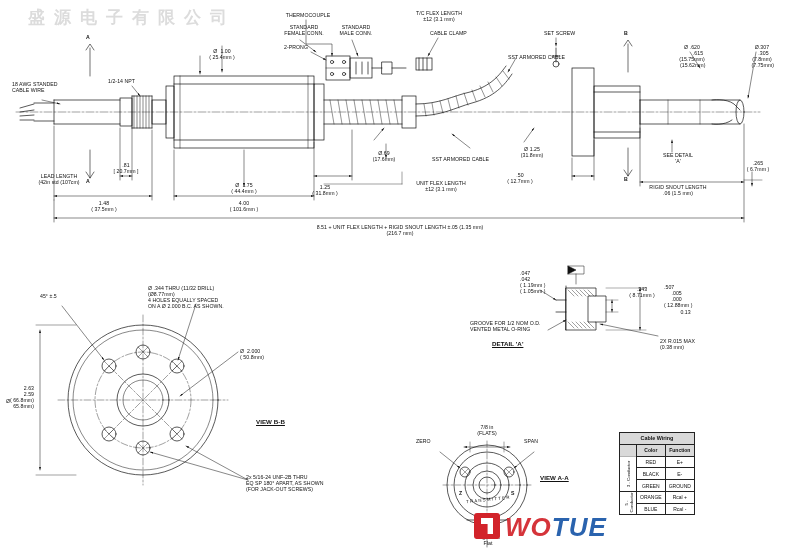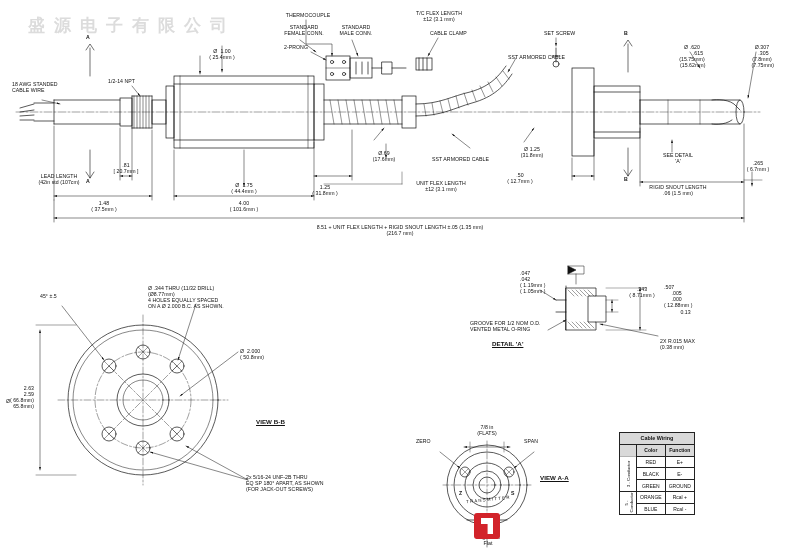--- a/index.html
+++ b/index.html
@@ -42,21 +42,21 @@
   .wmbox{
     position:absolute;left:474px;top:513px;width:26px;height:26px;
     background:#d2232a;border-radius:3px;
   }
   .wmbox:after{
     content:"";position:absolute;left:7px;top:5px;width:12px;height:16px;
     background:#fff;clip-path:polygon(0 0,100% 0,100% 100%,55% 100%,55% 38%,0 38%);
   }
   .ghost{
     position:absolute;left:28px;top:6px;
-    font-size:17px;color:#dcdcdc;letter-spacing:9px;font-weight:bold;margin-top:8px;
+    font-size:17px;color:#dcdcdc;letter-spacing:9px;font-weight:bold;
   }
   table.cw{
     position:absolute;left:619px;top:432px;
     border-collapse:collapse;
     font-size:5px;
     background:#fff;
   }
   table.cw th,table.cw td{
     border:0.7px solid #222;
     padding:1.4px 3px;
@@ -454,14 +454,15 @@
       <td>Rcal +</td>
     </tr>
     <tr>
       <td>BLUE</td>
       <td>Rcal -</td>
     </tr>
   </tbody>
     </table>
 
   <div class="wmbox"></div>
+  <div class="wm"><span class="red">WO</span><span>TUE</span></div>
 
 </div>
 
 </body></html>

